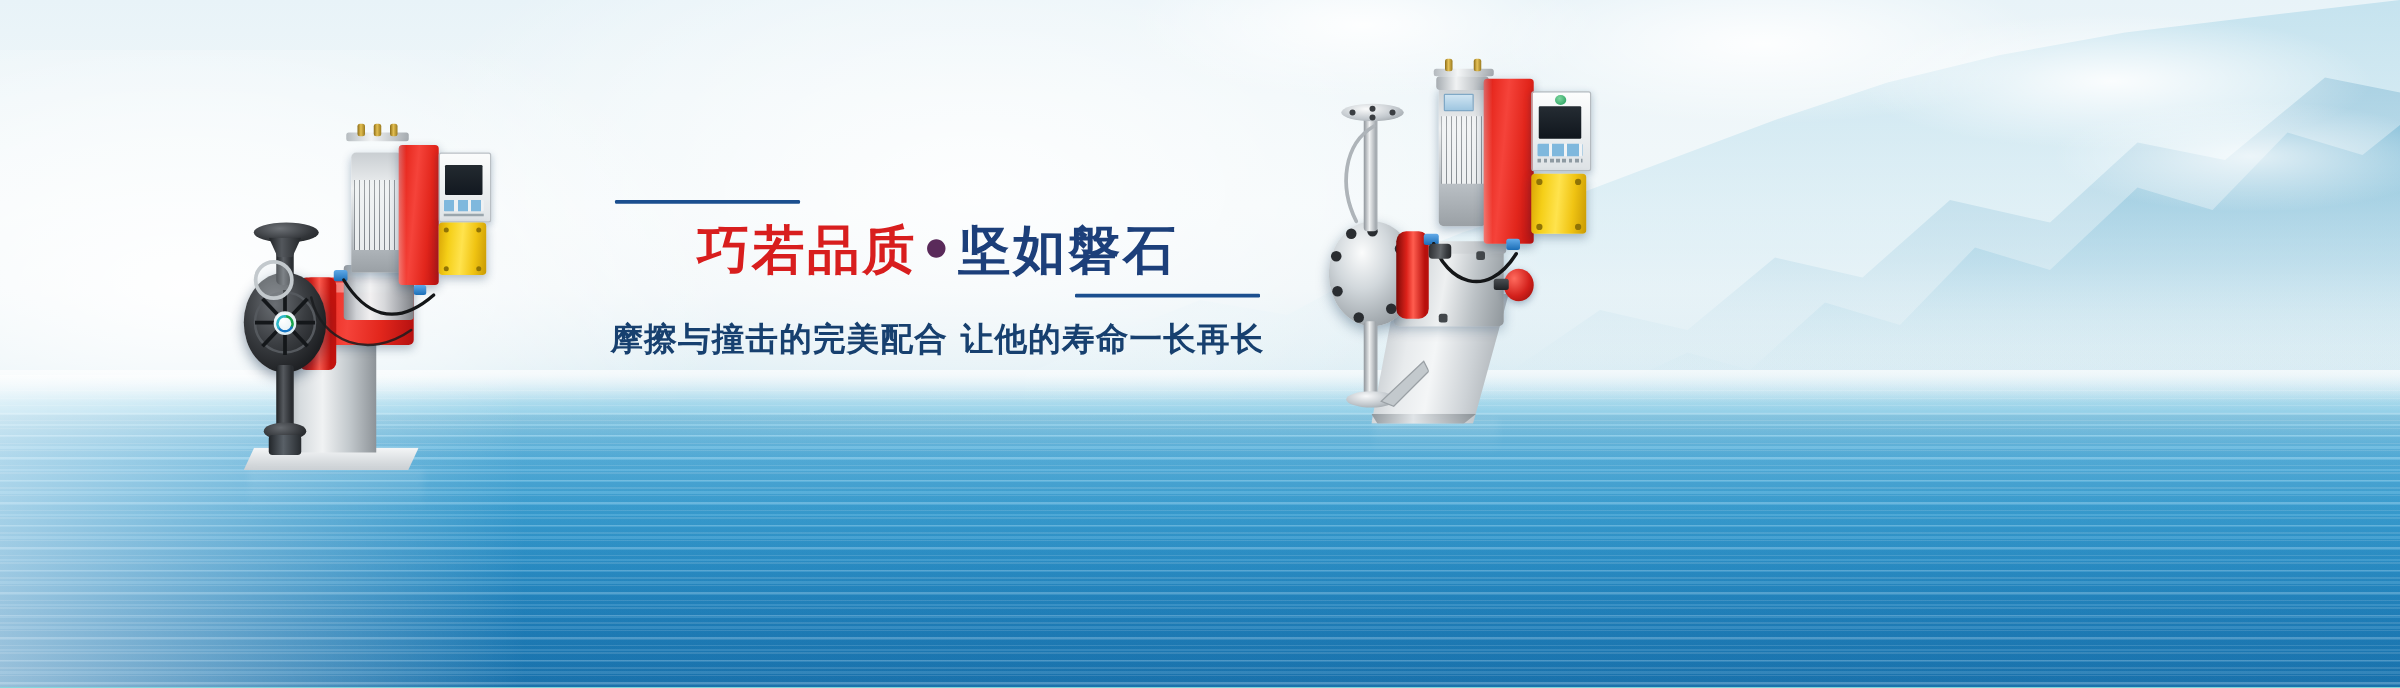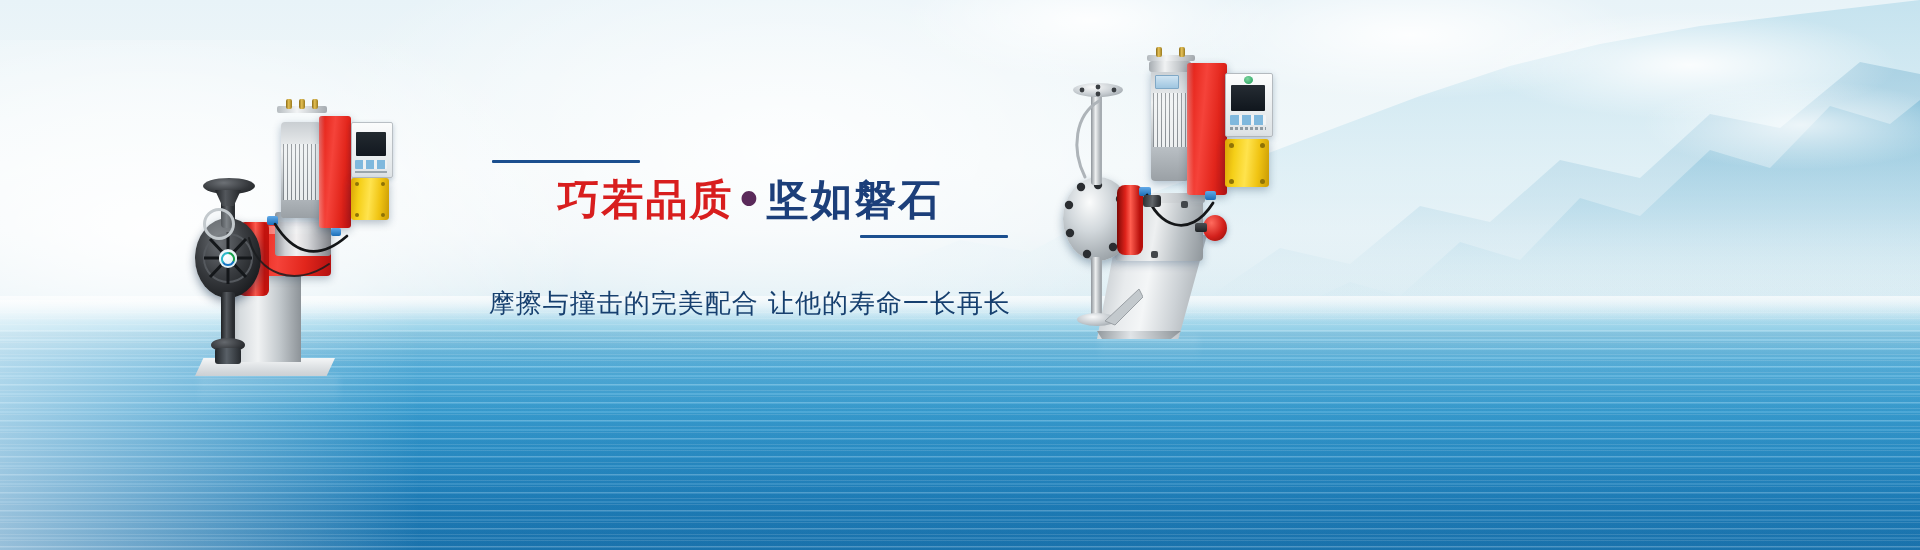--- a/index.html
+++ b/index.html
@@ -103,23 +103,23 @@
   .rule-bottom{width:148px;margin:14px 12px 0 auto;}
   .headline{
     font-size:42px;line-height:1;font-weight:700;letter-spacing:2px;
     white-space:nowrap;
     font-family:"DejaVu Sans","Liberation Sans",sans-serif;
   }
   .headline .part-a{color:#d81e1e;}
   .headline .dot{color:#5a2a5a;padding:0 2px;}
   .headline .part-b{color:#1c3f7a;}
   .subline{
-    margin-top:52px;
+    margin-top:21px;
     font-size:26px;line-height:1;letter-spacing:1px;color:#17406f;
-    white-space:nowrap;font-weight:400;
+    white-space:nowrap;font-weight:700;
     font-family:"DejaVu Sans","Liberation Sans",sans-serif;
   }
 
   
   .pump{position:absolute;}
   .part{position:absolute;}
   .steel{
     background:linear-gradient(90deg,#8e949a 0%,#cfd5d9 18%,#f2f4f5 38%,#d7dcdf 58%,#a8aeb3 80%,#7d8388 100%);
   }
   .steel-v{

